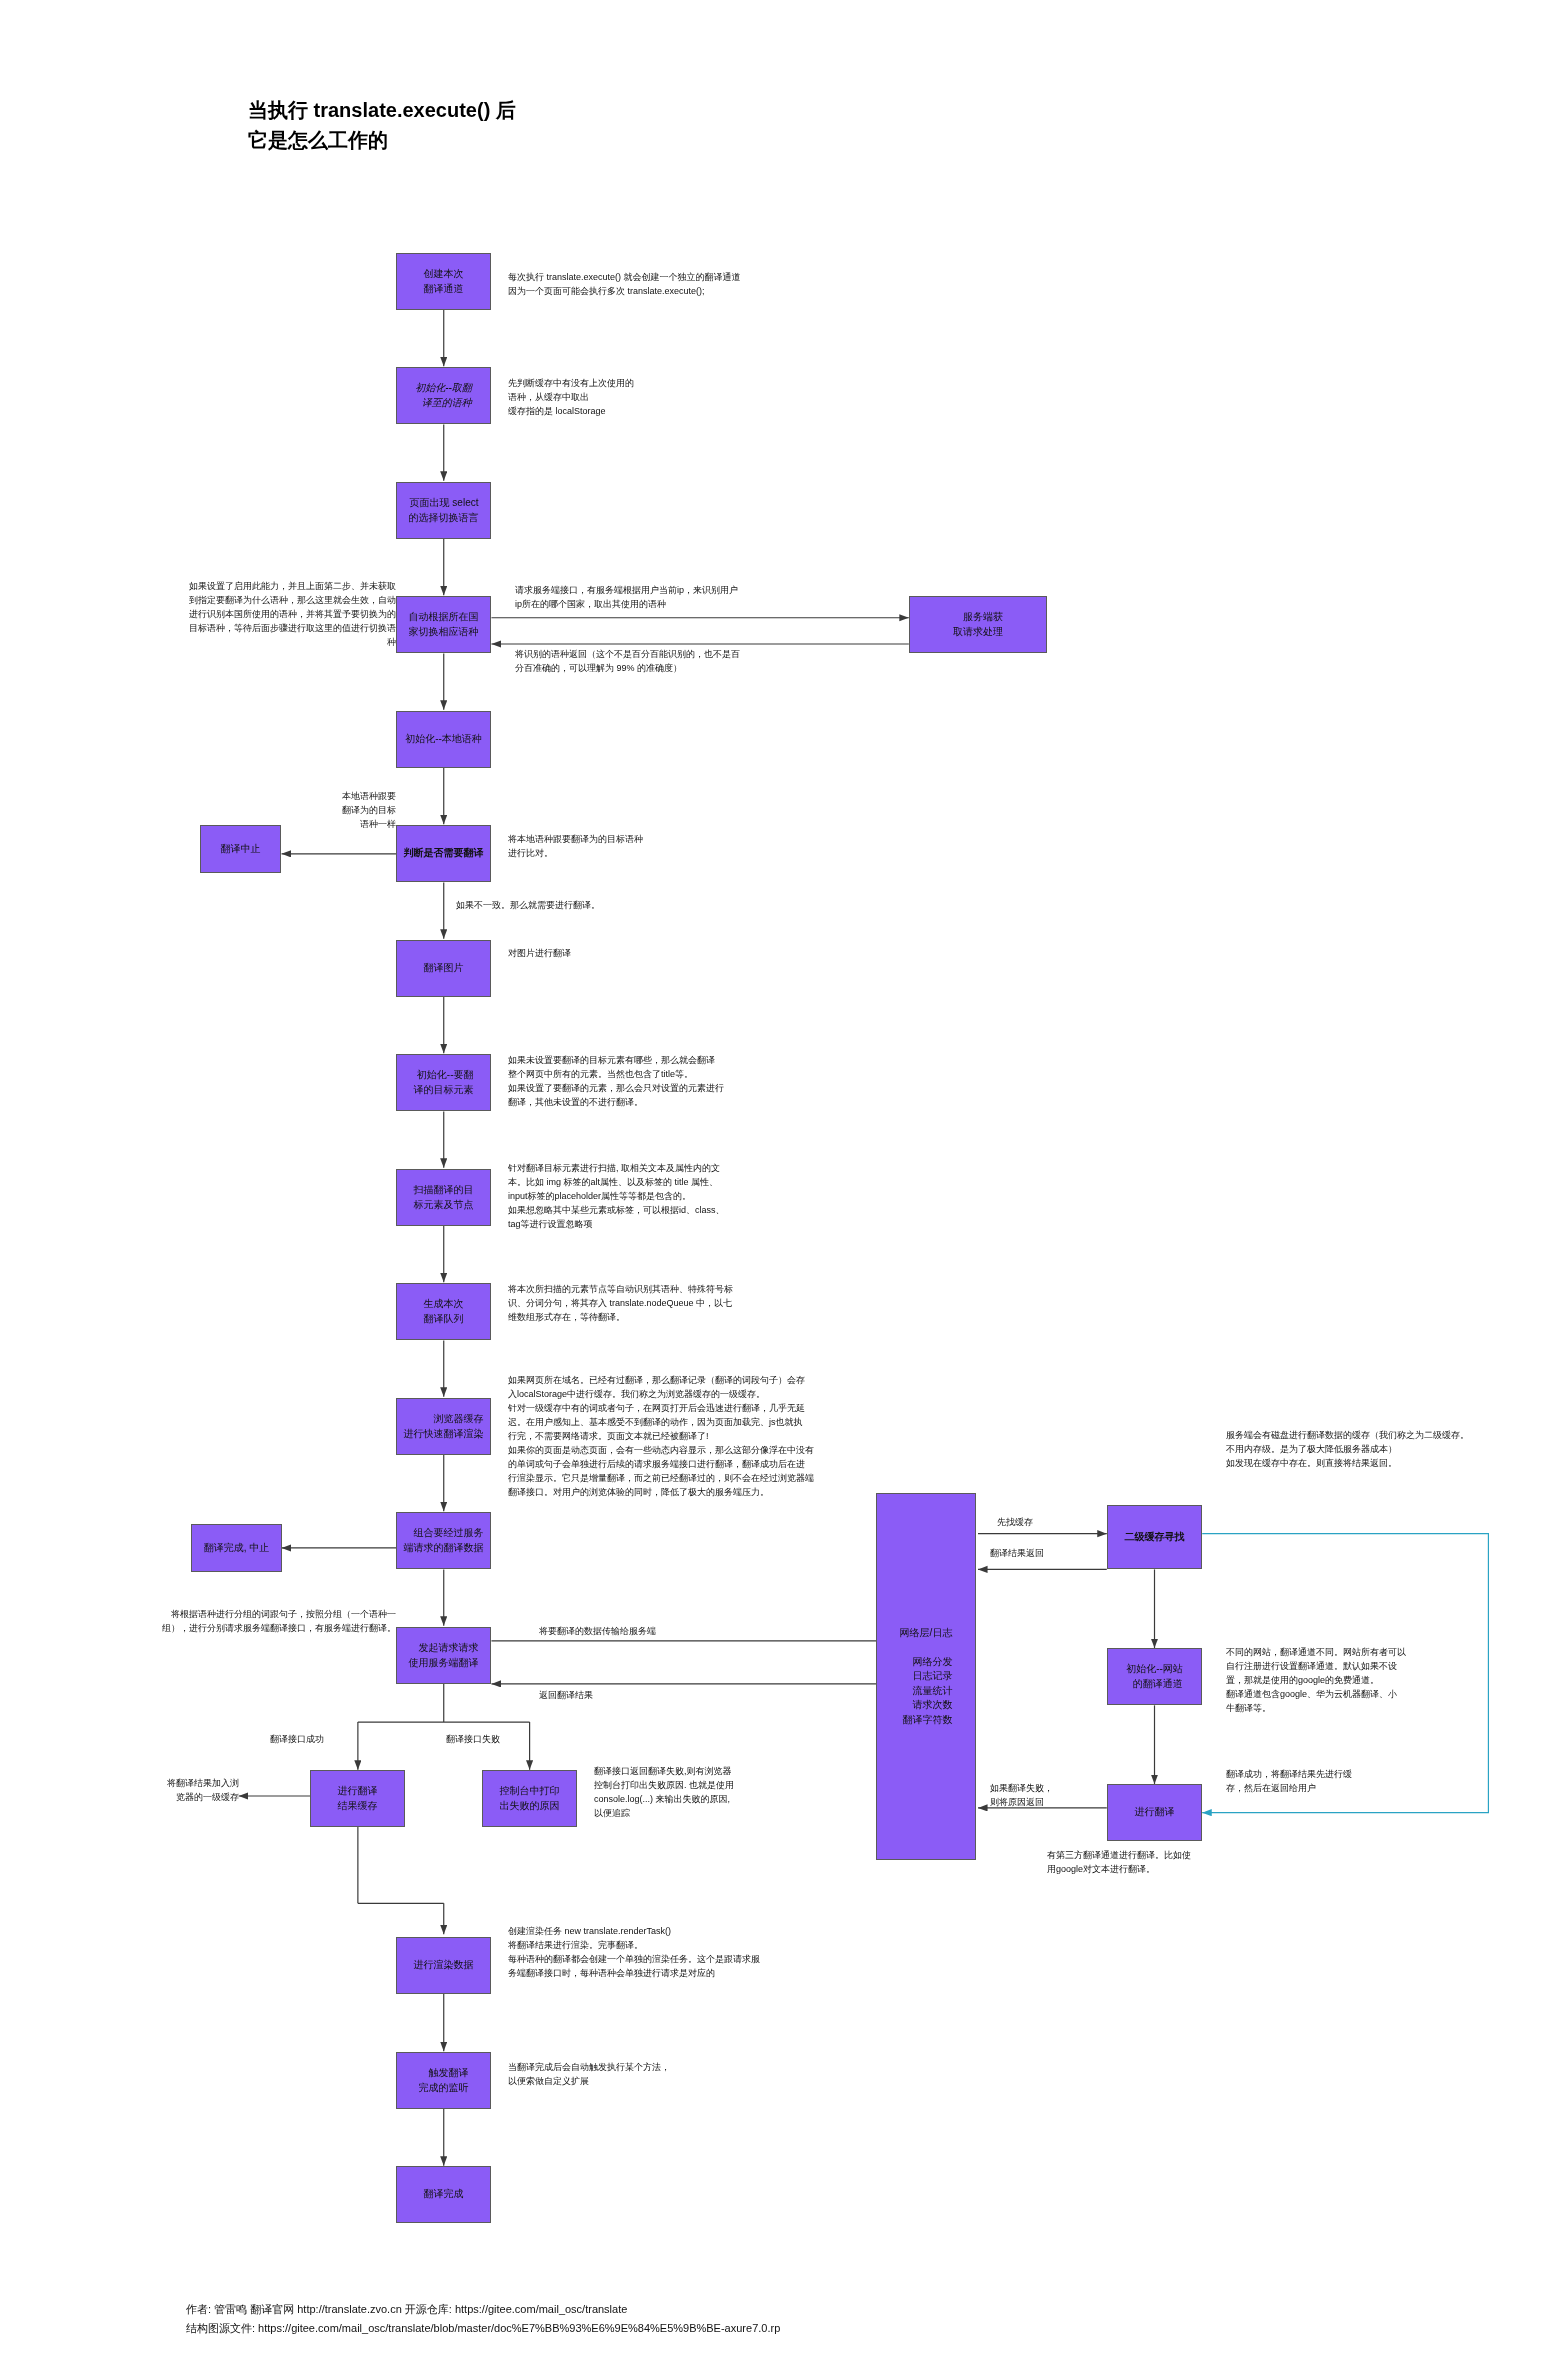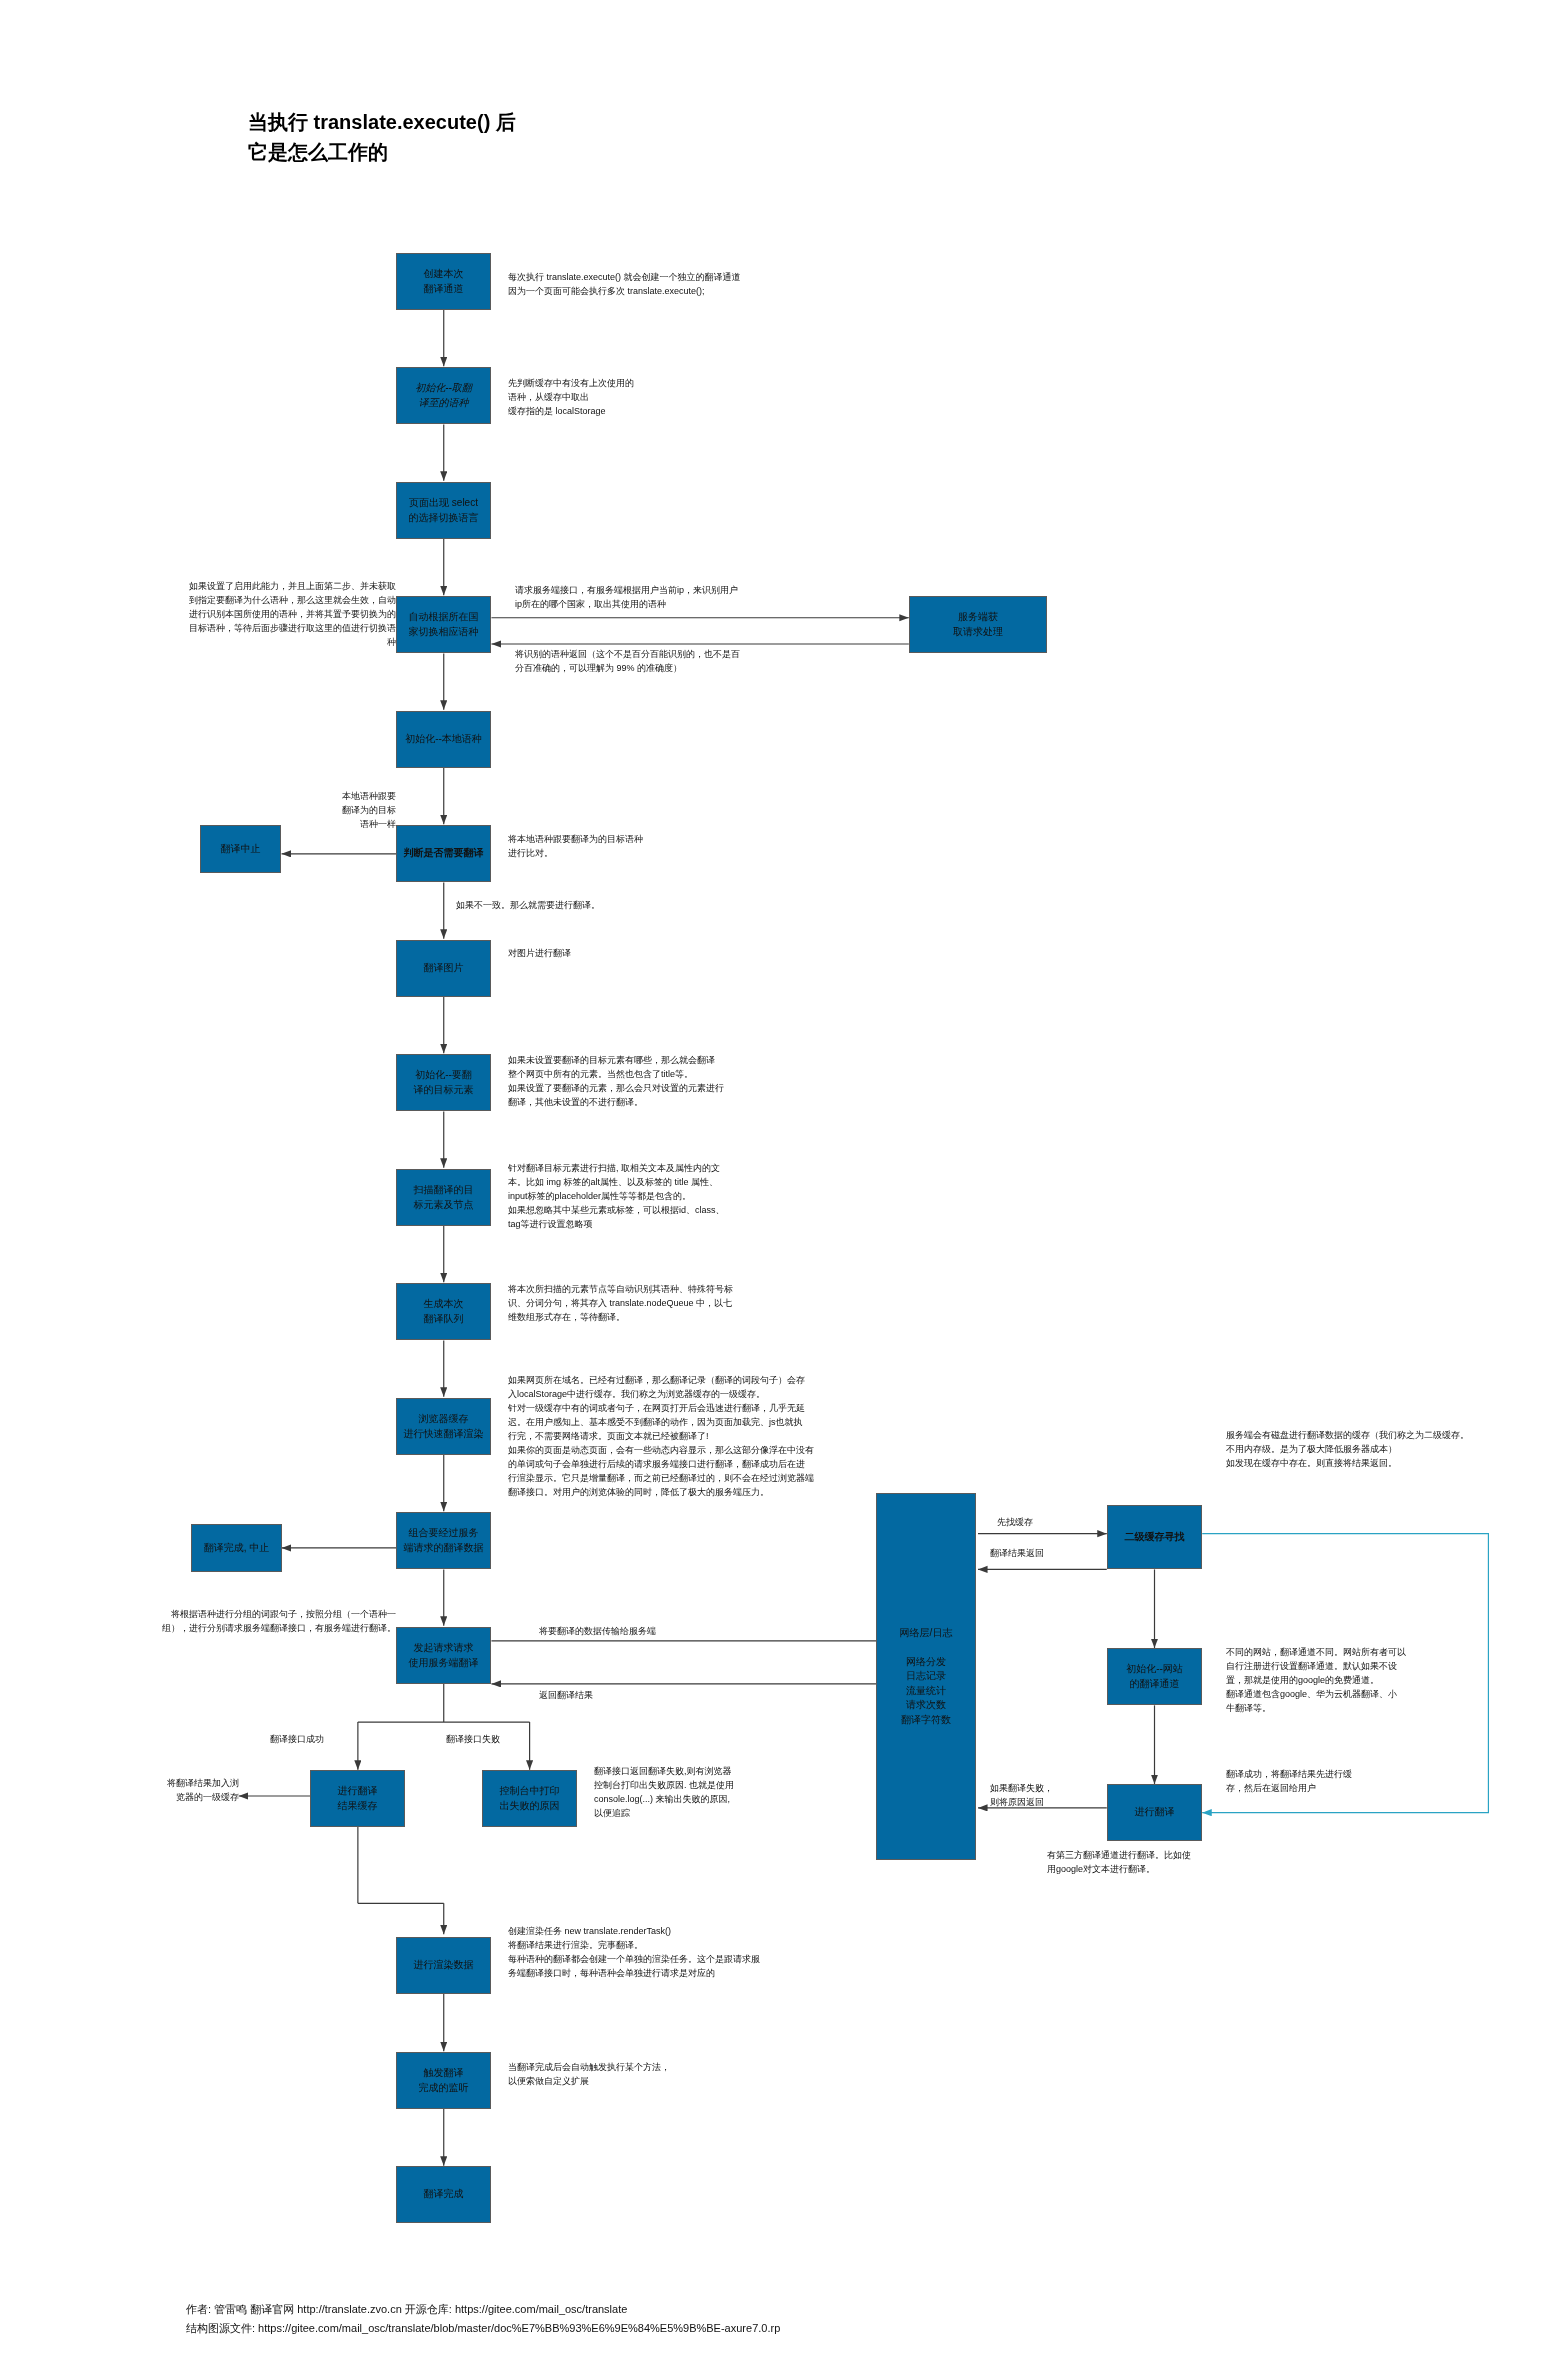--- a/index.html
+++ b/index.html
@@ -3,39 +3,39 @@
 <meta charset="utf-8">
 <style>
   html, body { margin:0; padding:0; background:#ffffff; }
   body { font-family:"Liberation Sans", sans-serif; color:#111; }
   #page { position:relative; width:1541px; height:2377px; background:#fff; overflow:hidden; }
 
   .title { position:absolute; font-weight:bold; font-size:20px; line-height:1.5; color:#000; white-space:pre-line; }
 
   .node {
     position:absolute; box-sizing:border-box;
-    border:1px solid #5a5a5a; background:#0369a1;
+    border:1px solid #5a5a5a; background:#8b5cf6;
     display:flex; align-items:center; justify-content:center;
-    text-align:center; font-size:10px; line-height:1.45; color:#111;
+    text-align:right; font-size:10px; line-height:1.45; color:#111;
     white-space:pre-line; padding:1.9px 2.9px;
   }
   .note {
     position:absolute; font-size:9px; line-height:1.55; color:#111;
     white-space:pre-line;
   }
   .note.r { text-align:right; }
   svg.wires { position:absolute; left:0; top:0; width:1541px; height:2377px; overflow:visible; }
   .footer { position:absolute; font-size:11px; line-height:1.7; color:#111; white-space:pre-line; }
 </style>
 </head>
 <body>
 
 <div id="page">
 
-  <div class="title" style="left:248px; top:95px; width:573px;margin-top:12px;">当执行 translate.execute() 后
+  <div class="title" style="left:248px; top:95px; width:573px;">当执行 translate.execute() 后
 它是怎么工作的</div>
 
   <svg class="wires" viewBox="0 0 3230 4983">
     <defs>
       <marker id="arrow" markerWidth="10" markerHeight="10" refX="8" refY="3" orient="auto" markerUnits="strokeWidth">
         <path d="M0,0 L8,3 L0,6 z" fill="#3a3a3a"></path>
       </marker>
       <marker id="arrowc" markerWidth="10" markerHeight="10" refX="8" refY="3" orient="auto" markerUnits="strokeWidth">
         <path d="M0,0 L8,3 L0,6 z" fill="#2aa3c4"></path>
       </marker>

